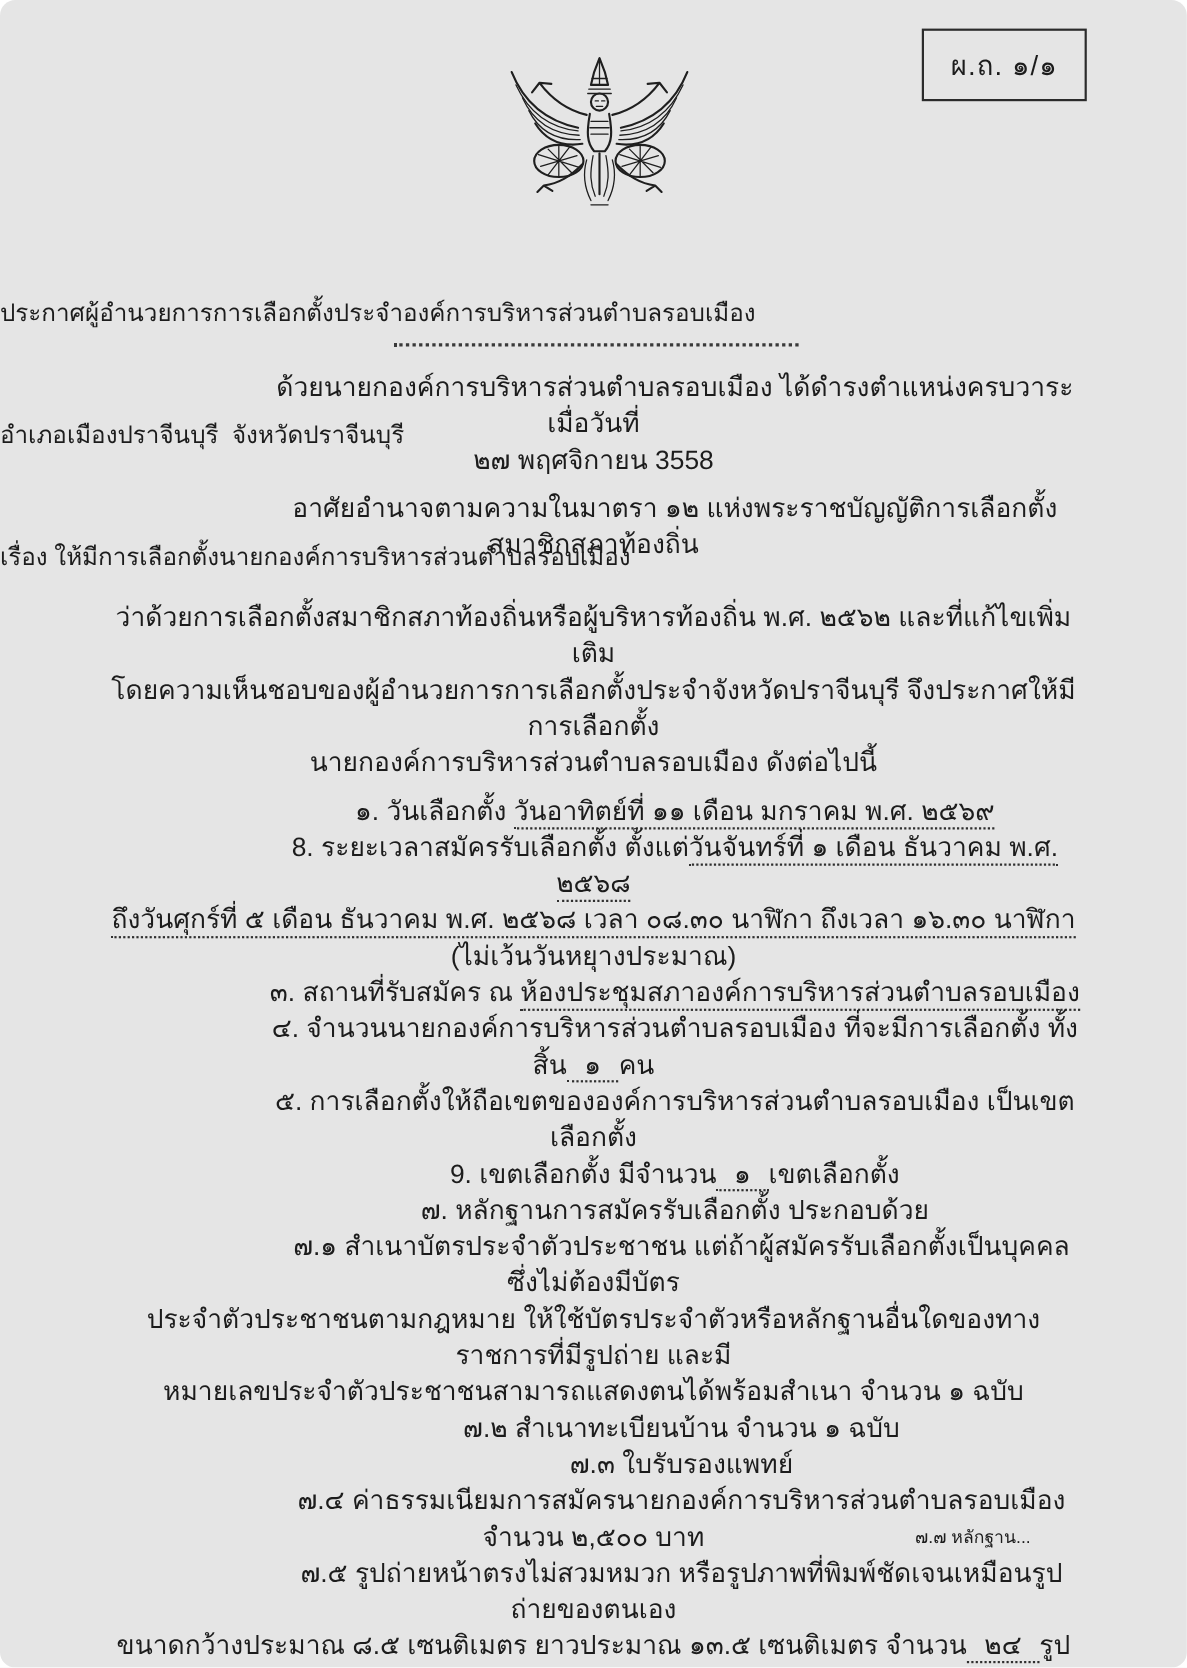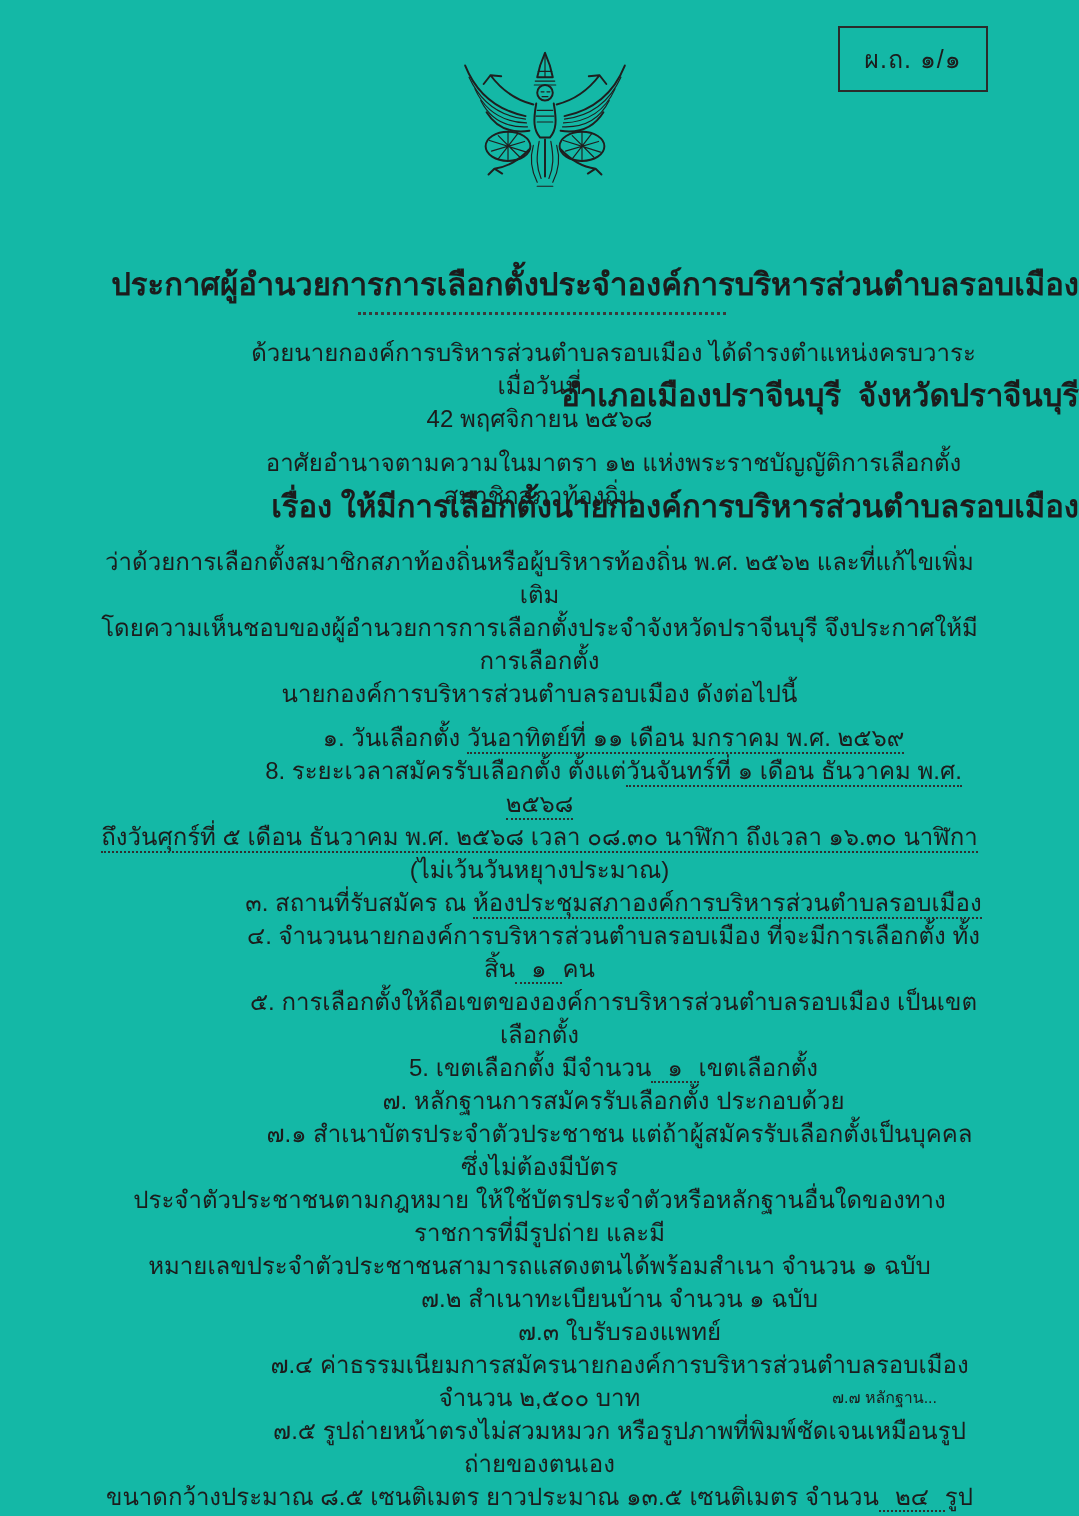--- a/index.html
+++ b/index.html
@@ -1,23 +1,24 @@
 <!DOCTYPE html>
 <html lang="th"><head>
 <meta charset="utf-8">
 <style>
   html, body { margin: 0; padding: 0; background: #ffffff; }
   #page {
     position: relative;
     width: 1079px;
     height: 1516px;
-    background: #14b8a6;
+    background: #e5e5e5;
     color: #1c1c1c;
     font-family: "Liberation Sans", sans-serif;
     overflow: hidden;
+    border-radius: 14px;
   }
   
   .formbox {
     position: absolute;
     top: 26px; left: 838px;
     width: 146px; height: 62px;
     border: 2px solid #2b2b2b;
     display: flex; align-items: center; justify-content: center;
     font-size: 25px; letter-spacing: 1px;
   }
@@ -25,23 +26,23 @@
   .emblem {
     position: absolute;
     top: 48px; left: 437px;
     width: 216px; height: 146px;
     display: flex; align-items: center; justify-content: center;
   }
   
   .titles {
     position: absolute;
     top: 192px; left: 0; width: 100%;
-    text-align: right;
-    font-weight: bold;
-    font-size: 31px;
+    text-align: left;
+    font-weight: normal;
+    font-size: 22px;
     line-height: 37px;
     white-space: pre-wrap;
   }
   .divider {
     position: absolute;
     top: 304px; left: 358px;
     width: 368px; height: 8px;
     border-bottom: 3px dotted #3a3a3a;
   }
   
@@ -130,21 +131,21 @@
     <div>อำเภอเมืองปราจีนบุรี  จังหวัดปราจีนบุรี</div>
     <div>เรื่อง ให้มีการเลือกตั้งนายกองค์การบริหารส่วนตำบลรอบเมือง</div>
   </div>
 
   <div class="divider"></div>
 
   <div class="content">
 
     <p class="blk ind">
       <span>ด้วยนายกองค์การบริหารส่วนตำบลรอบเมือง ได้ดำรงตำแหน่งครบวาระ เมื่อวันที่</span><br>
-      <span>42 พฤศจิกายน ๒๕๖๘</span>
+      <span>๒๗ พฤศจิกายน 3558</span>
     </p>
 
     <p class="blk ind gap">
       <span>อาศัยอำนาจตามความในมาตรา ๑๒ แห่งพระราชบัญญัติการเลือกตั้งสมาชิกสภาท้องถิ่น</span><br>
       <br>
       <span>ว่าด้วยการเลือกตั้งสมาชิกสภาท้องถิ่นหรือผู้บริหารท้องถิ่น พ.ศ. ๒๕๖๒ และที่แก้ไขเพิ่มเติม</span><br>
       <span>โดยความเห็นชอบของผู้อำนวยการการเลือกตั้งประจำจังหวัดปราจีนบุรี จึงประกาศให้มีการเลือกตั้ง</span><br>
       <span>นายกองค์การบริหารส่วนตำบลรอบเมือง ดังต่อไปนี้</span>
     </p>
 
@@ -164,21 +165,21 @@
 
     <p class="blk ind">
       <span>๔. จำนวนนายกองค์การบริหารส่วนตำบลรอบเมือง ที่จะมีการเลือกตั้ง ทั้งสิ้น</span><span class="fill">๑</span><span>คน</span>
     </p>
 
     <p class="blk ind">
       <span>๕. การเลือกตั้งให้ถือเขตขององค์การบริหารส่วนตำบลรอบเมือง เป็นเขตเลือกตั้ง</span>
     </p>
 
     <p class="blk ind">
-      <span>5. เขตเลือกตั้ง มีจำนวน</span><span class="fill">๑</span><span>เขตเลือกตั้ง</span>
+      <span>9. เขตเลือกตั้ง มีจำนวน</span><span class="fill">๑</span><span>เขตเลือกตั้ง</span>
     </p>
 
     <p class="blk ind">
       <span>๗. หลักฐานการสมัครรับเลือกตั้ง ประกอบด้วย</span>
     </p>
 
     <p class="blk ind2">
       <span>๗.๑ สำเนาบัตรประจำตัวประชาชน แต่ถ้าผู้สมัครรับเลือกตั้งเป็นบุคคลซึ่งไม่ต้องมีบัตร</span><br>
       <span>ประจำตัวประชาชนตามกฎหมาย ให้ใช้บัตรประจำตัวหรือหลักฐานอื่นใดของทางราชการที่มีรูปถ่าย และมี</span><br>
       <span>หมายเลขประจำตัวประชาชนสามารถแสดงตนได้พร้อมสำเนา จำนวน ๑ ฉบับ</span>

